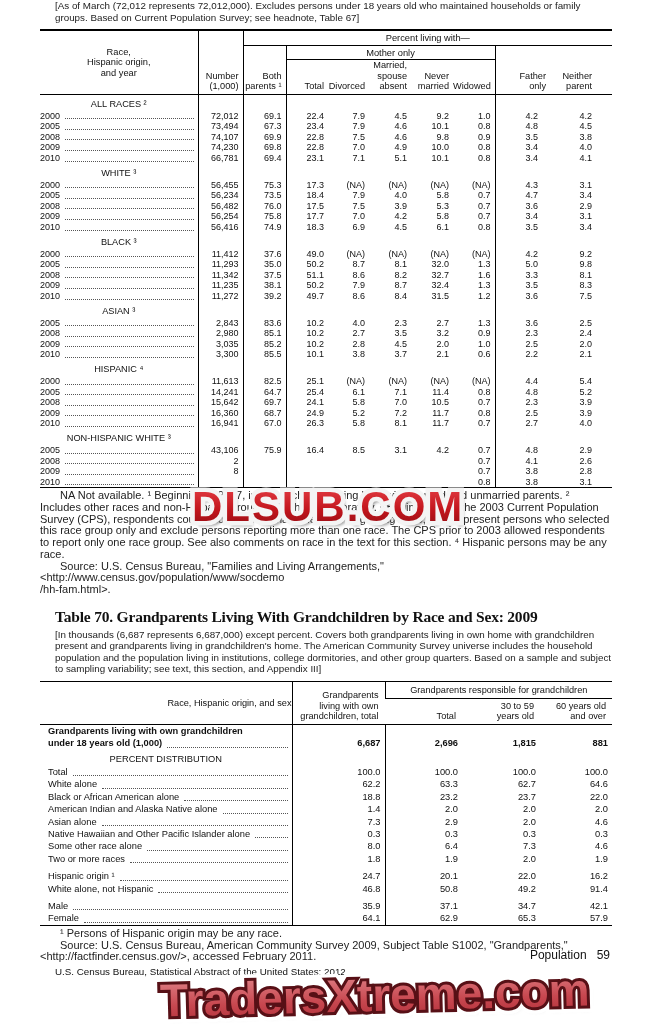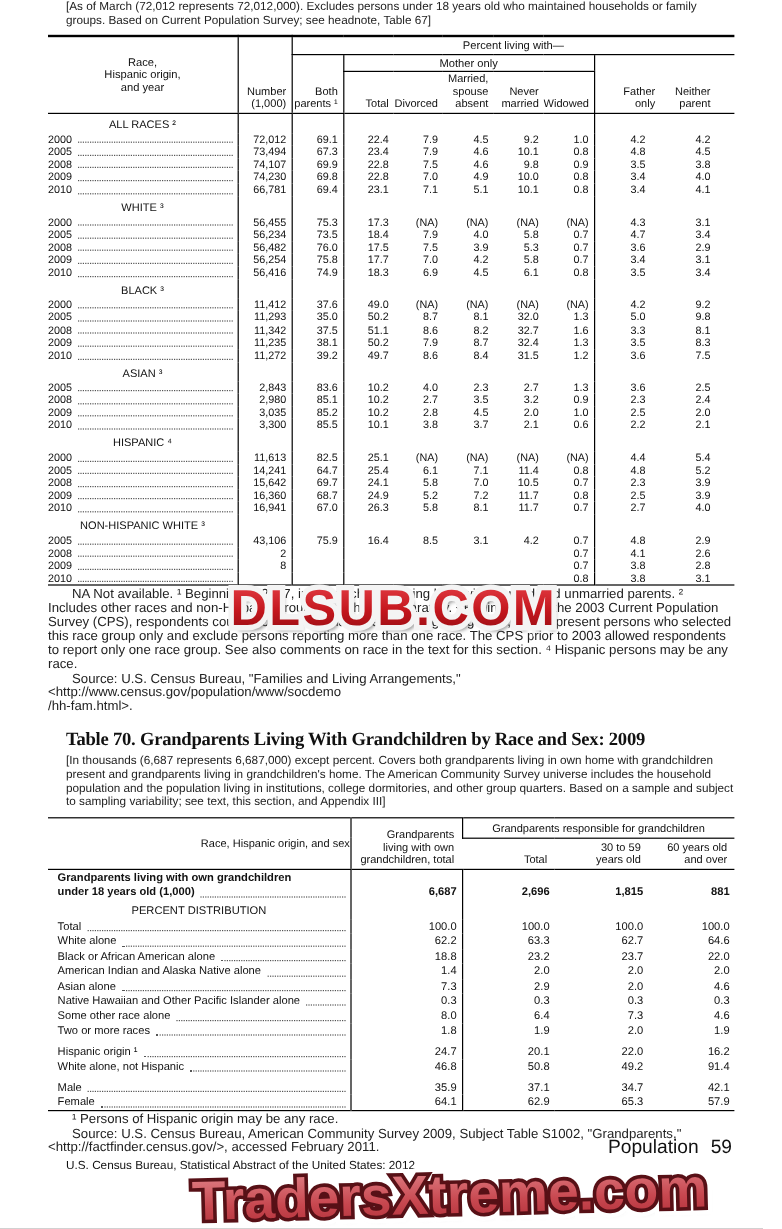--- a/index.html
+++ b/index.html
@@ -40,21 +40,21 @@
   .t70 .resp{ text-align:center;border-bottom:1px solid #000;padding:3px 0 2px 0;}
   .t70 th.racecol{text-align:right;vertical-align:middle;}
   .t70 th.bot{text-align:right;vertical-align:bottom;padding:2px 6px 2px 0;}
   .t70 tr.hdr-bottom th{border-bottom:1px solid #000;}
   .t70 td.lab{padding-left:8px;}
   .t70 tr.boldrow td{font-weight:bold;}
   .t70 td.pdist{text-align:center;padding:3px 0 1px 0;}
   .t70 tr.gap td{padding-top:5px;}
   .t70 .lab2{display:block;}
   
-  #pop-line{position:absolute;right:42px;top:948px;font-size:16px;color:#111;}
+  #pop-line{position:absolute;right:42px;top:948px;font-size:12px;color:#111;}
   #pop-line b{font-weight:normal;padding-left:10px;}
   #bottom-line{position:absolute;left:55px;top:966px;font-size:9.8px;color:#111;}
   
   .wm{position:absolute;font-weight:bold;white-space:nowrap;pointer-events:none;}
   .wm span{position:absolute;left:0;top:0;}
   .wm span:first-child{position:relative;}
   #wm-tc4s{top:-2px;right:-4px;font-size:44px;letter-spacing:-1px;
      transform:scaleX(.95);transform-origin:top right;
      background:linear-gradient(to bottom,#262626 10%,#333 45%,#6e2424 78%,#a86d6d 100%);
      -webkit-background-clip:text;background-clip:text;color:transparent;}

